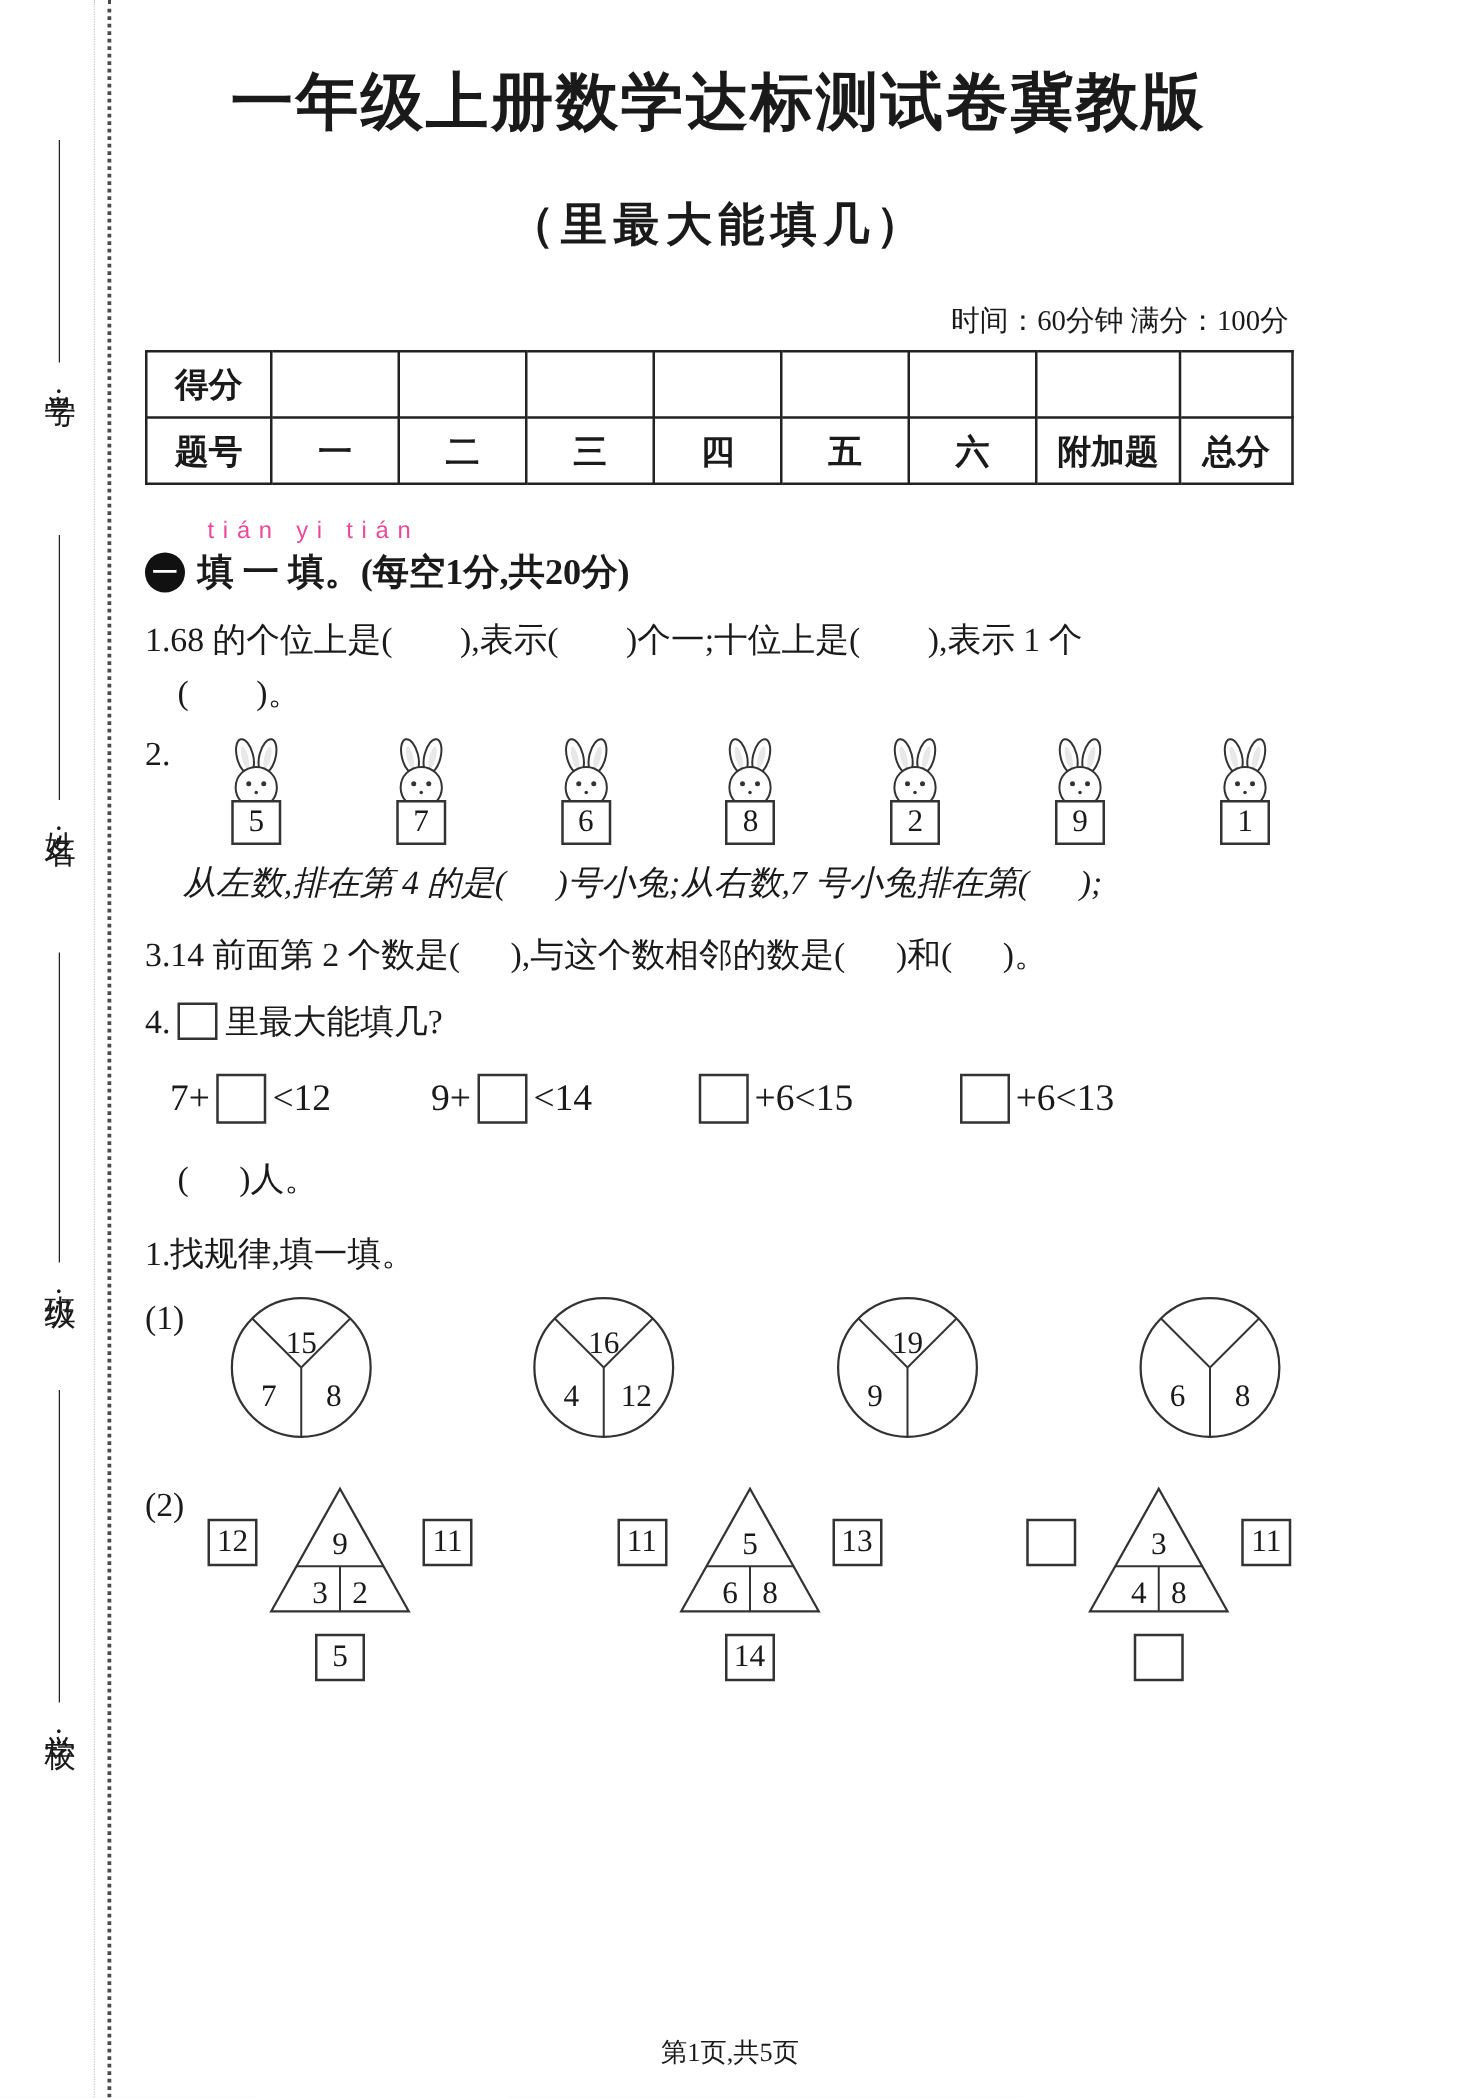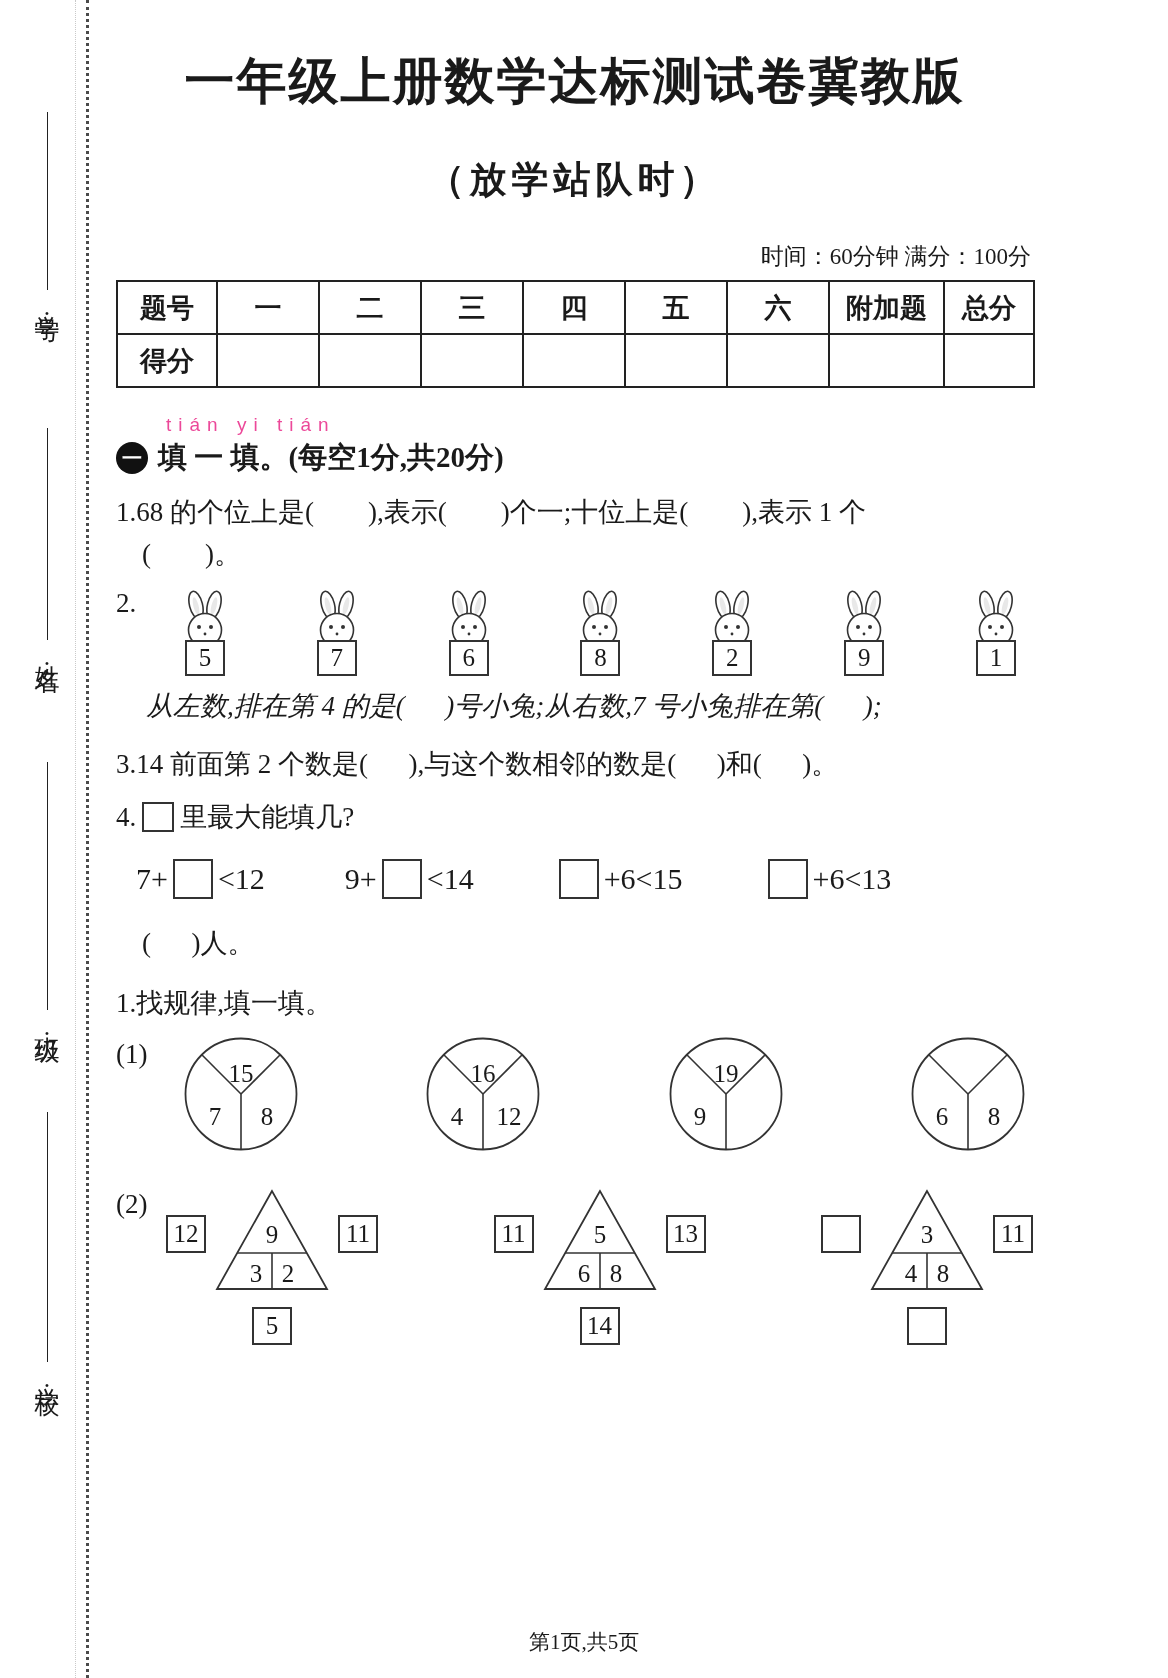--- a/index.html
+++ b/index.html
@@ -102,57 +102,57 @@
     <div class="lbl">班级:</div>
   </div>
   <div class="mf mf4">
     <div class="line"></div>
     <div class="lbl">学校:</div>
   </div>
 
   <div class="content">
 
     <div class="title">一年级上册数学达标测试卷冀教版</div>
-    <div class="subtitle">（放学站队时）</div>
+    <div class="subtitle">（里最大能填几）</div>
     <div class="meta">时间：60分钟  满分：100分</div>
 
     <table class="score">
       <colgroup>
         <col style="width:100px">
           <col style="width:102px">
           <col style="width:102px">
           <col style="width:102px">
         <col style="width:102px">
           <col style="width:102px">
           <col style="width:102px">
           <col style="width:115px">
           <col style="width:90px">
       </colgroup>
       <tbody>
           <tr>
+        <td>得分</td>
+        <td></td>
+        <td></td>
+        <td></td>
+        <td></td>
+        <td></td>
+        <td></td>
+        <td></td>
+        <td></td>
+      </tr>
+      <tr>
         <td>题号</td>
         <td>一</td>
         <td>二</td>
         <td>三</td>
         <td>四</td>
         <td>五</td>
         <td>六</td>
         <td>附加题</td>
         <td>总分</td>
-      </tr>
-      <tr>
-        <td>得分</td>
-        <td></td>
-        <td></td>
-        <td></td>
-        <td></td>
-        <td></td>
-        <td></td>
-        <td></td>
-        <td></td>
       </tr>
     </tbody>
       </table>
 
     <div class="sec-head">
       <div class="pinyin">tián  yi  tián</div>
       <div class="sec-title-row">
         <div class="badge">一</div>
         <div class="sec-title">填 一 填。(每空1分,共20分)</div>
       </div>

